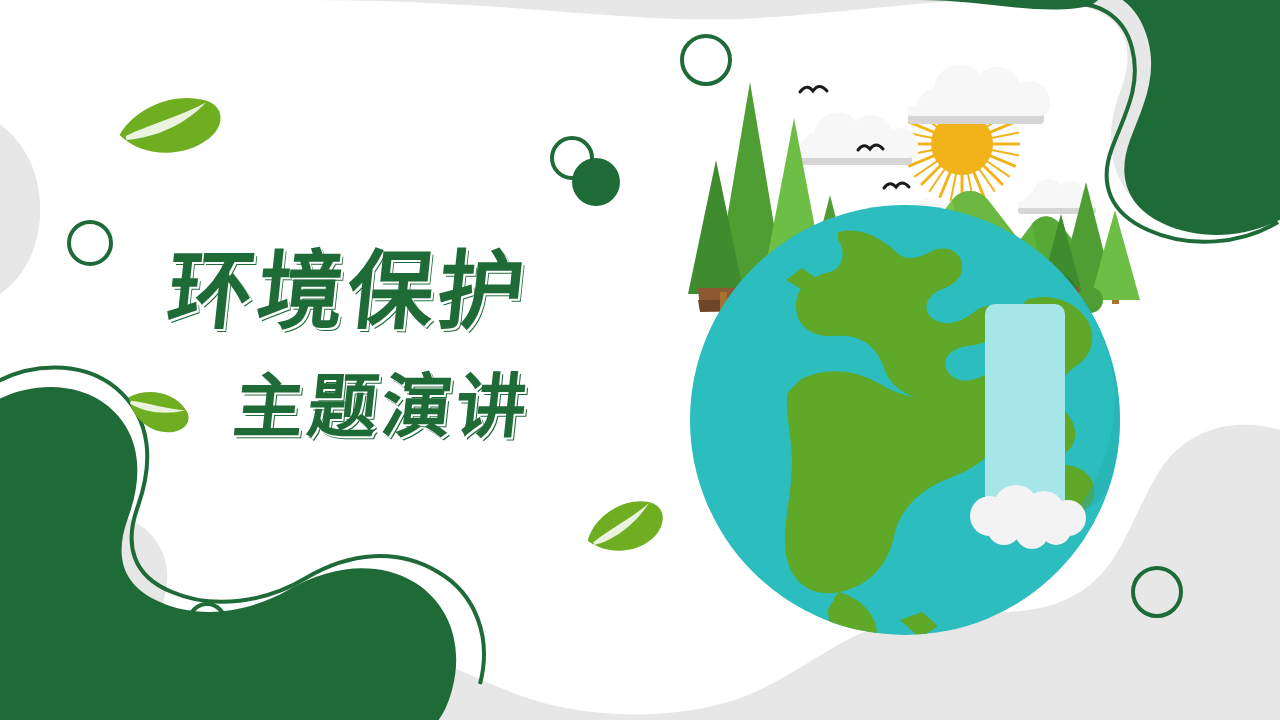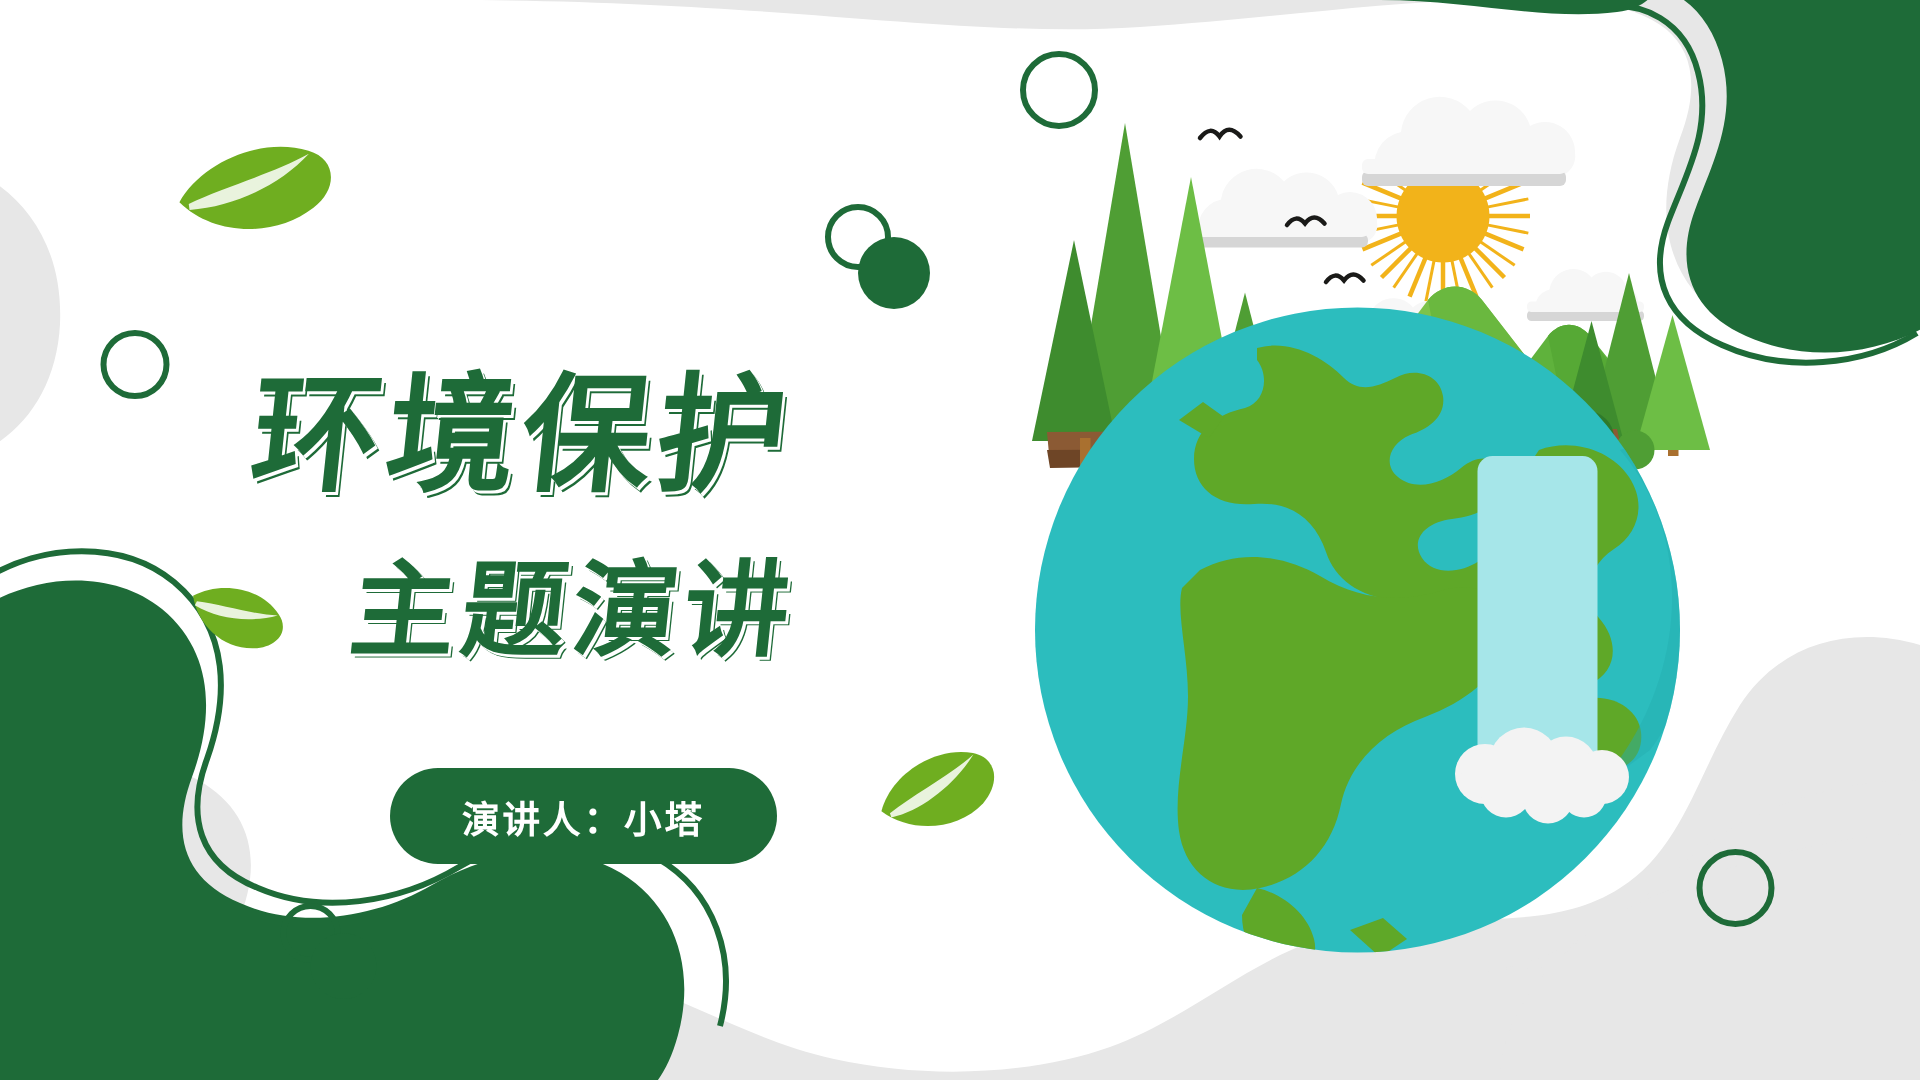--- a/index.html
+++ b/index.html
@@ -405,18 +405,15 @@
     </g>
     <g>
       <circle cx="207" cy="622" r="18" fill="none" stroke="#1E6B38" stroke-width="4"></circle>
       <circle cx="229" cy="644" r="22" fill="#1E6B38"></circle>
     </g>
   </svg>
 
   <div class="text-block">
     <div class="title-main">环境保护</div>
     <div class="title-sub">主题演讲</div>
-    <div class="speaker-pill">
-      <span>演讲人：小塔</span>
-    </div>
   </div>
 
 </div>
 
 </body></html>

